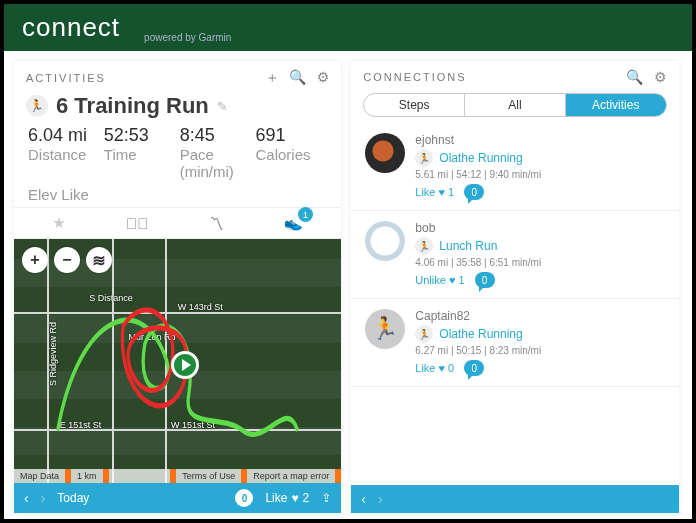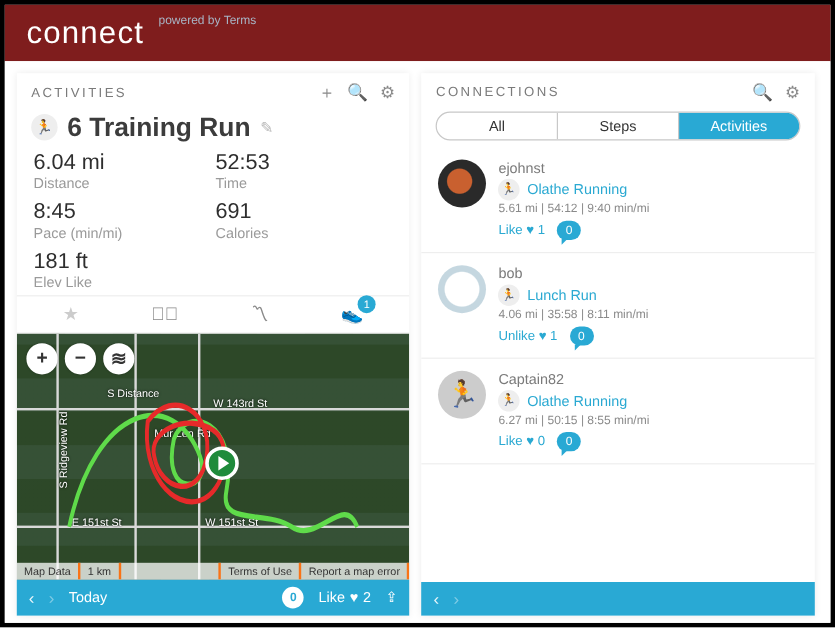--- a/index.html
+++ b/index.html
@@ -1,54 +1,54 @@
 <!DOCTYPE html>
 <html><head>
 <meta charset="utf-8">
 <style>
   *{box-sizing:border-box;margin:0;padding:0}
   body{font-family:-apple-system,BlinkMacSystemFont,'Segoe UI',Arial,sans-serif;background:#fff;width:696px;height:523px;overflow:hidden}
   .frame{border:4px solid #000;width:696px;height:523px;display:flex;flex-direction:column}
-  .header{background:#7f1d1d;color:#fff;padding:8px 18px;display:flex;align-items:flex-start;gap:12px}
+  .header{background:#14532d;color:#fff;padding:8px 18px;display:flex;align-items:flex-end;gap:24px}
   .brand{font-size:26px;font-weight:300;letter-spacing:1px}
   .brand-sub{font-size:10px;color:#a8b5c5}
   .main{flex:1;display:flex;gap:10px;padding:10px 10px 6px 10px;background:#fff;min-height:0}
   .panel{flex:1;display:flex;flex-direction:column;box-shadow:0 0 6px rgba(0,0,0,.08);background:#fff;min-height:0}
   .panel-left{flex:0 0 49%}
   .panel-right{flex:0 0 49%}
   .panel-head{display:flex;align-items:center;justify-content:space-between;padding:8px 12px 2px}
   .panel-title{font-size:11px;letter-spacing:2px;color:#7a7a7a;text-transform:uppercase}
   .icon-row{display:flex;gap:10px;color:#8a8a8a;font-size:14px}
   .activity-title{display:flex;align-items:center;gap:8px;padding:4px 12px}
   .act-name{font-size:22px;color:#3c3c3c;font-weight:700}
   .run-badge{width:22px;height:22px;border-radius:50%;background:#eee;display:flex;align-items:center;justify-content:center;font-size:12px;color:#444}
   .pencil{color:#b6b6b6;font-size:13px}
   .sub-labels{display:flex;gap:14px;padding:2px 14px 6px;color:#2aa9d2;font-size:12px}
   .sub-labels span{cursor:pointer}
-  .stats{display:grid;grid-template-columns:1fr 1fr;padding:2px 14px 4px;column-gap:4px;row-gap:6px}
+  .stats{display:grid;grid-template-columns:1fr 1fr 1fr 1fr;padding:2px 14px 4px;column-gap:4px;row-gap:6px}
   .stat-v{font-size:18px;color:#2e2e2e;font-weight:500}
-  .stat-l{font-size:12px;color:#9a9a9a}
+  .stat-l{font-size:15px;color:#9a9a9a}
   .actbar{display:flex;justify-content:space-around;align-items:center;border-top:1px solid #eee;border-bottom:1px solid #eee;padding:6px 8px;color:#8a8a8a;font-size:15px}
   .shoe{position:relative;color:#5a5a5a}
   .shoe .badge{position:absolute;top:-7px;right:-10px;background:#29a9d4;color:#fff;border-radius:50%;width:15px;height:15px;font-size:9px;display:flex;align-items:center;justify-content:center}
   .map{flex:1;position:relative;min-height:130px;overflow:hidden}
   .map-bg{position:absolute;inset:0;background:
     linear-gradient(0deg,rgba(40,60,30,.15),rgba(40,60,30,.15)),
     repeating-linear-gradient(0deg,#2e4a2a 0 28px,#38553a 28px 56px),
     repeating-linear-gradient(90deg,rgba(0,0,0,.08) 0 40px,transparent 40px 80px)}
   .roads{position:absolute;inset:0}
   .roads .h{position:absolute;left:0;right:0;height:2px;background:#d9d9d9}
   .roads .v{position:absolute;top:0;bottom:0;width:2px;background:#d9d9d9}
   .map-ctrl{position:absolute;top:8px;left:8px;display:flex;gap:6px}
   .map-ctrl .btn{width:26px;height:26px;background:#fff;border-radius:50%;display:flex;align-items:center;justify-content:center;font-weight:700;color:#333;box-shadow:0 0 2px rgba(0,0,0,.3)}
   .route{position:absolute;inset:0;pointer-events:none}
   .play{position:absolute;left:48%;top:46%;width:28px;height:28px;background:#1f8b3b;border:3px solid #fff;border-radius:50%;display:flex;align-items:center;justify-content:center}
   .play::after{content:'';border-left:9px solid #fff;border-top:6px solid transparent;border-bottom:6px solid transparent;margin-left:2px}
   .map-attr{position:absolute;bottom:0;left:0;right:0;display:flex;font-size:9px;color:#333;background:rgba(255,255,255,.75)}
-  .map-attr div{padding:2px 6px;border-right:2px solid #f97316}
+  .map-attr div{padding:2px 6px;border-right:6px solid #f97316}
   .footer{background:#29a9d4;color:#fff;display:flex;align-items:center;gap:12px;padding:6px 10px;font-size:12px}
   .footer .spacer{flex:1}
   .chev{font-size:14px;opacity:.9}
   .chev.dim{opacity:.4}
   .bubble{background:#fff;color:#29a9d4;border-radius:50%;width:18px;height:18px;display:inline-flex;align-items:center;justify-content:center;font-size:10px;font-weight:600}
   .like{display:flex;align-items:center;gap:4px}
   .tabs{display:flex;margin:6px 12px;border:1px solid #c8c8c8;border-radius:14px;overflow:hidden}
   .tab{flex:1;text-align:center;font-size:12px;padding:4px 0;color:#333;cursor:pointer}
   .tab.sel{background:#29a9d4;color:#fff}
   .tab+.tab{border-left:1px solid #c8c8c8}
@@ -70,21 +70,21 @@
   .street-label{position:absolute;color:#fff;font-size:9px;text-shadow:0 0 2px #000}
   .icon{cursor:pointer}
   svg.route-svg{width:100%;height:100%}
 </style>
 </head>
 <body>
 
 <div class="frame">
   <div class="header">
     <span class="brand">connect</span>
-    <span class="brand-sub">powered by Terms</span>
+    <span class="brand-sub">powered by Garmin</span>
   </div>
   <div class="main">
 
     <div class="panel panel-left">
       <div class="panel-head">
         <span class="panel-title">ACTIVITIES</span>
         <div class="icon-row">
           <span class="icon">＋</span>
           <span class="icon">🔍</span>
           <span class="icon">⚙</span>
@@ -106,21 +106,20 @@
           </div>
         <div>
             <div class="stat-v">8:45</div>
             <div class="stat-l">Pace (min/mi)</div>
           </div>
         <div>
             <div class="stat-v">691</div>
             <div class="stat-l">Calories</div>
           </div>
         <div>
-            <div class="stat-v">181 ft</div>
             <div class="stat-l">Elev Like</div>
           </div>
       </div>
       <div class="actbar">
         <span class="icon" style="color:#ccc">★</span>
         <span class="icon">✎⃞</span>
         <span class="icon">〽</span>
         <span class="shoe icon">👟<span class="badge">1</span></span>
       </div>
       <div class="map">
@@ -172,22 +171,22 @@
 
     <div class="panel panel-right">
       <div class="panel-head">
         <span class="panel-title">CONNECTIONS</span>
         <div class="icon-row">
           <span class="icon">🔍</span>
           <span class="icon">⚙</span>
         </div>
       </div>
       <div class="tabs">
+        <div class="tab">Steps</div>
         <div class="tab">All</div>
-        <div class="tab">Steps</div>
         <div class="tab sel">Activities</div>
       </div>
       <div class="feed">
 
         <div class="item">
           <div class="avatar av1"></div>
           <div class="item-body">
             <div class="uname">ejohnst</div>
             <div class="act-link">
                 <span class="run-badge">🏃</span>
@@ -202,37 +201,37 @@
         </div>
 
         <div class="item">
           <div class="avatar av2"></div>
           <div class="item-body">
             <div class="uname">bob</div>
             <div class="act-link">
                 <span class="run-badge">🏃</span>
                 <span>Lunch Run</span>
               </div>
-            <div class="meta">4.06 mi | 35:58 | 8:11 min/mi</div>
+            <div class="meta">4.06 mi | 35:58 | 6:51 min/mi</div>
             <div class="item-actions">
               <span class="lk"><span>Unlike</span>♥ <span>1</span></span>
               <span class="cbubble">0</span>
             </div>
           </div>
         </div>
 
         <div class="item">
           <div class="avatar av3">🏃</div>
           <div class="item-body">
             <div class="uname">Captain82</div>
             <div class="act-link">
                 <span class="run-badge">🏃</span>
                 <span>Olathe Running</span>
               </div>
-            <div class="meta">6.27 mi | 50:15 | 8:55 min/mi</div>
+            <div class="meta">6.27 mi | 50:15 | 8:23 min/mi</div>
             <div class="item-actions">
               <span class="lk"><span>Like</span>♥ <span>0</span></span>
               <span class="cbubble">0</span>
             </div>
           </div>
         </div>
 
       </div>
       <div class="footer">
         <span class="chev icon">‹</span>

